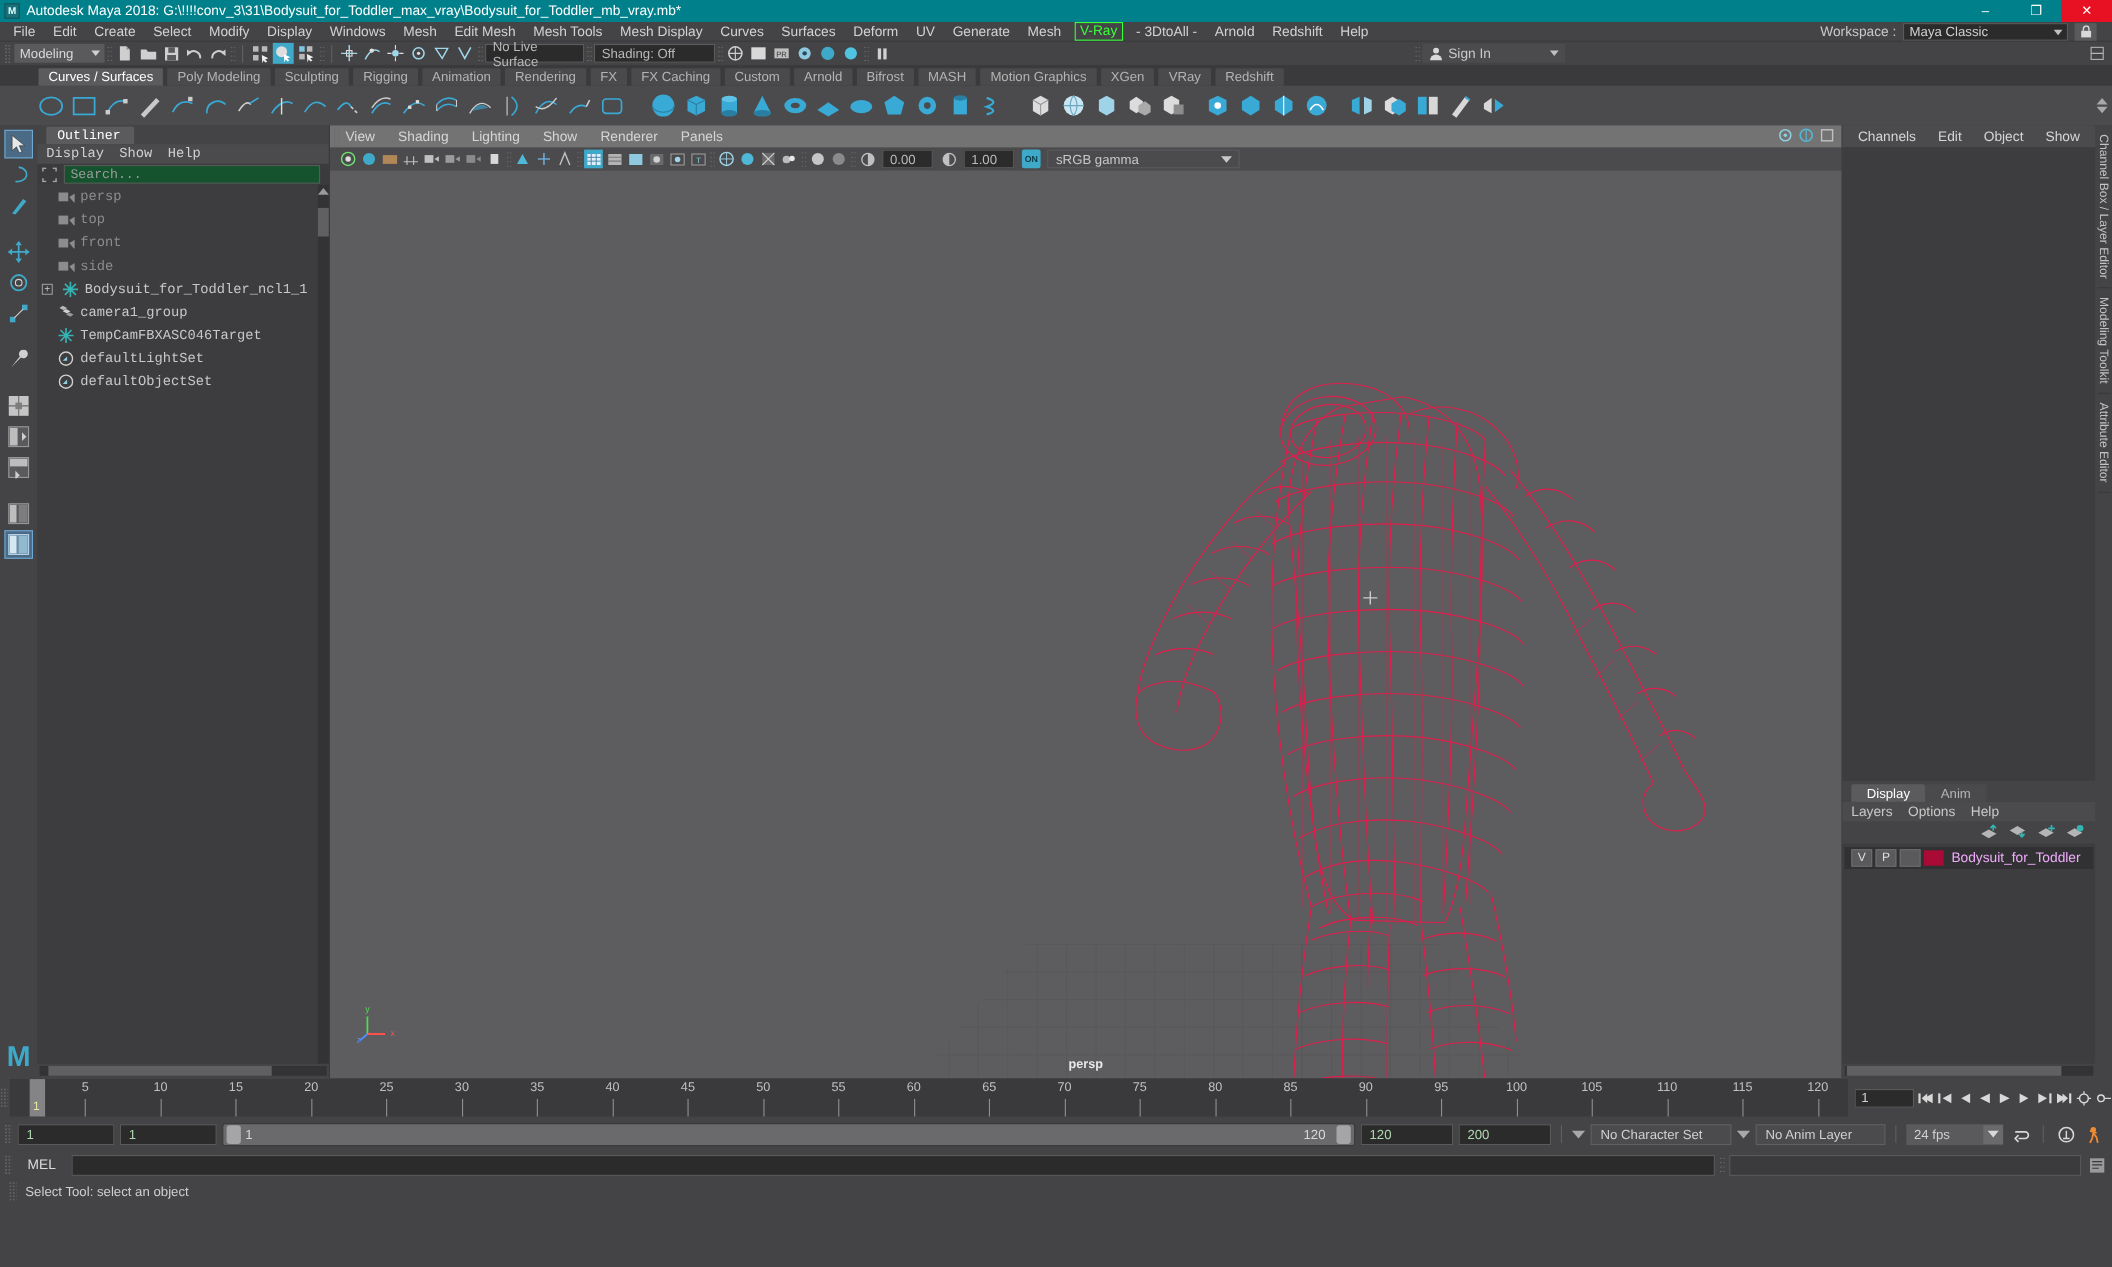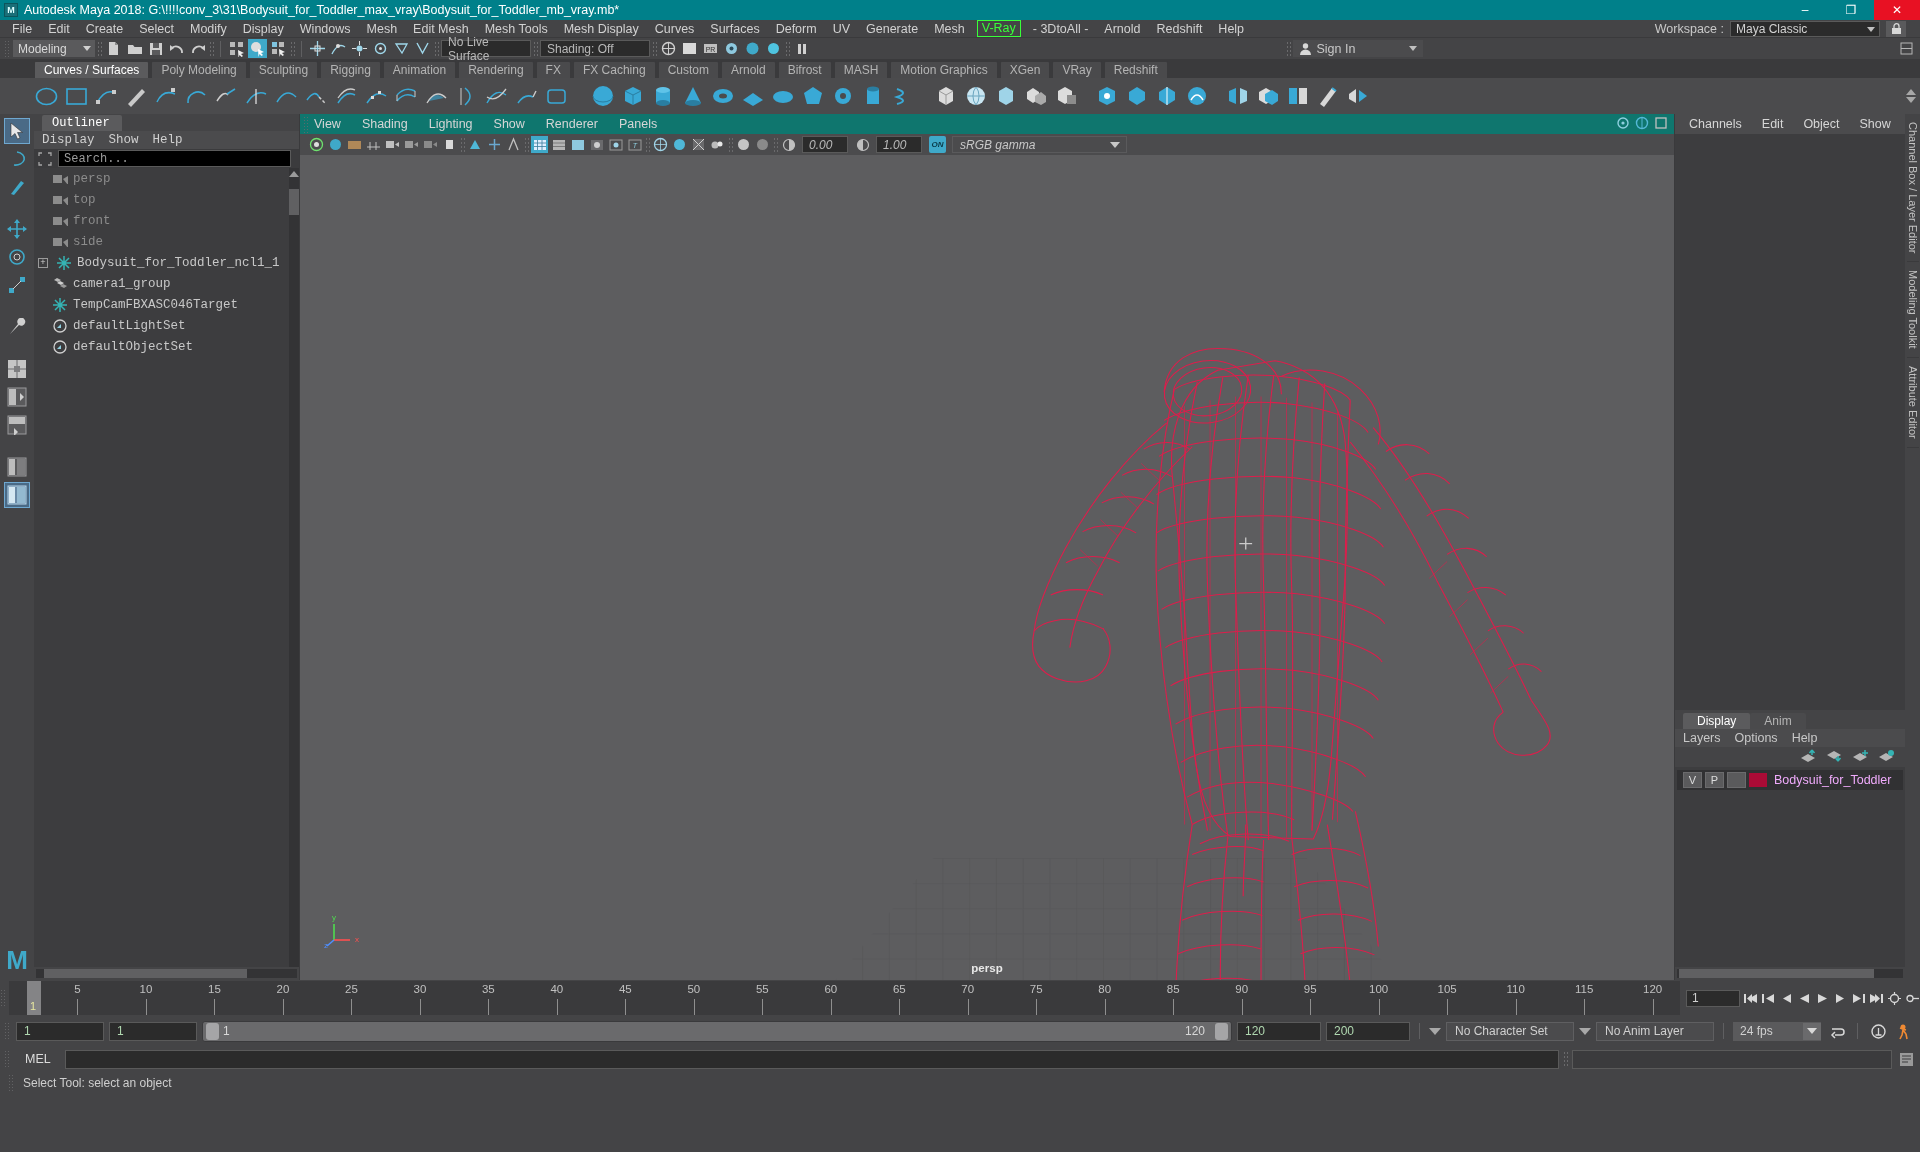--- a/index.html
+++ b/index.html
@@ -73,43 +73,43 @@
 
   
   #outliner { width:265px; background:#444446; display:flex; flex-direction:column;font-family:Liberation Mono, monospace; }
   #out-tabrow { height:17px; display:flex; align-items:flex-end; padding-left:8px; }
   #out-tabrow .otab { background:#5b5b5d; color:#fff; font-size:12px; padding:1px 12px 1px 10px;
      border-radius:2px 2px 0 0;}
   #out-menu { height:18px; background:#4b4b4d; display:flex; align-items:center; padding-left:8px; gap:14px;
      font-size:12.5px; color:#d0d0d0; }
   #out-search { height:19px; background:#3b3b3d; display:flex; align-items:center; gap:4px; padding:0 2px; }
   #out-search .sicon { width:18px;height:17px;display:flex;align-items:center;justify-content:center;color:#9a9a9a;}
-  #out-search .sfield { flex:1; height:17px; background:#000000; border:1px solid #5a5a5a;
+  #out-search .sfield { flex:1; height:17px; background:#14532d; border:1px solid #5a5a5a;
      color:#9c9c9c; font-size:12px; display:flex; align-items:center; justify-content:space-between; padding-left:5px;}
   #out-list { flex:1; background:#3d3d3f; position:relative; overflow:hidden; }
   .orow { height:21px; display:flex; align-items:center; font-size:12.5px; padding-left:18px; gap:5px; }
   .orow.dim { color:#8c8c8c; }
   .orow .expander { width:10px;height:10px;border:1px solid #9a9a9a;font-size:9px;line-height:8px;
      text-align:center;color:#cfcfcf;margin-left:-14px;margin-right:3px;}
   .oicon { width:16px; height:14px; display:flex; align-items:center; justify-content:center; }
   #out-vscroll { position:absolute; right:0; top:0; width:10px; height:100%; background:#333335; }
   #out-vscroll .thumb { width:10px; height:26px; background:#606062; margin-top:12px; }
   #out-vscroll .up { width:0;height:0;border-left:5px solid transparent;border-right:5px solid transparent;
      border-bottom:6px solid #9a9a9a; margin:3px auto 0;}
   #out-hscroll { height:13px; background:#444446; display:flex; align-items:center; padding:0 2px; }
   #out-hscroll .track { flex:1; height:9px; background:#333335; position:relative;}
   #out-hscroll .thumb { position:absolute; left:3%; width:78%; height:9px; background:#606062;}
 
   
   #viewport { flex:1; background:#444446; display:flex; flex-direction:column;
      border-left:1px solid #3a3a3c; border-right:1px solid #3a3a3c; }
-  #vp-menu { height:20px; background:#0f766e; display:flex; align-items:center;
+  #vp-menu { height:20px; background:#737373; display:flex; align-items:center;
      padding-left:14px; gap:21px; font-size:12.5px; color:#d6d6d6; position:relative;}
   #vp-menu .vgrip{position:absolute;left:3px;top:2px;}
-  #vp-icons { height:21px; background:#4b4b4d; display:flex; align-items:center; gap:2px; padding-left:8px;font-style:italic;}
+  #vp-icons { height:21px; background:#4b4b4d; display:flex; align-items:center; gap:2px; padding-left:8px;}
   #vp-icons .vi { width:17px; height:17px; display:flex; align-items:center; justify-content:center;}
   #vp-icons .vi.on { background:#3fa9c9; }
   #vp-canvas { flex:1; background:#5d5d5f; position:relative; overflow:hidden; }
   #vp-label { position:absolute; bottom:6px; left:50%; transform:translateX(-50%);
      font-size:11.5px; color:#e8e8e8; font-weight:bold;}
   #vp-axis { position:absolute; left:24px; bottom:32px; width:40px; height:40px; }
   #vp-rightbtns { position:absolute; right:6px; top:2px; display:flex; gap:5px; }
 
   
   #rightpanel { width:230px; background:#444446; display:flex; flex-direction:column; }

